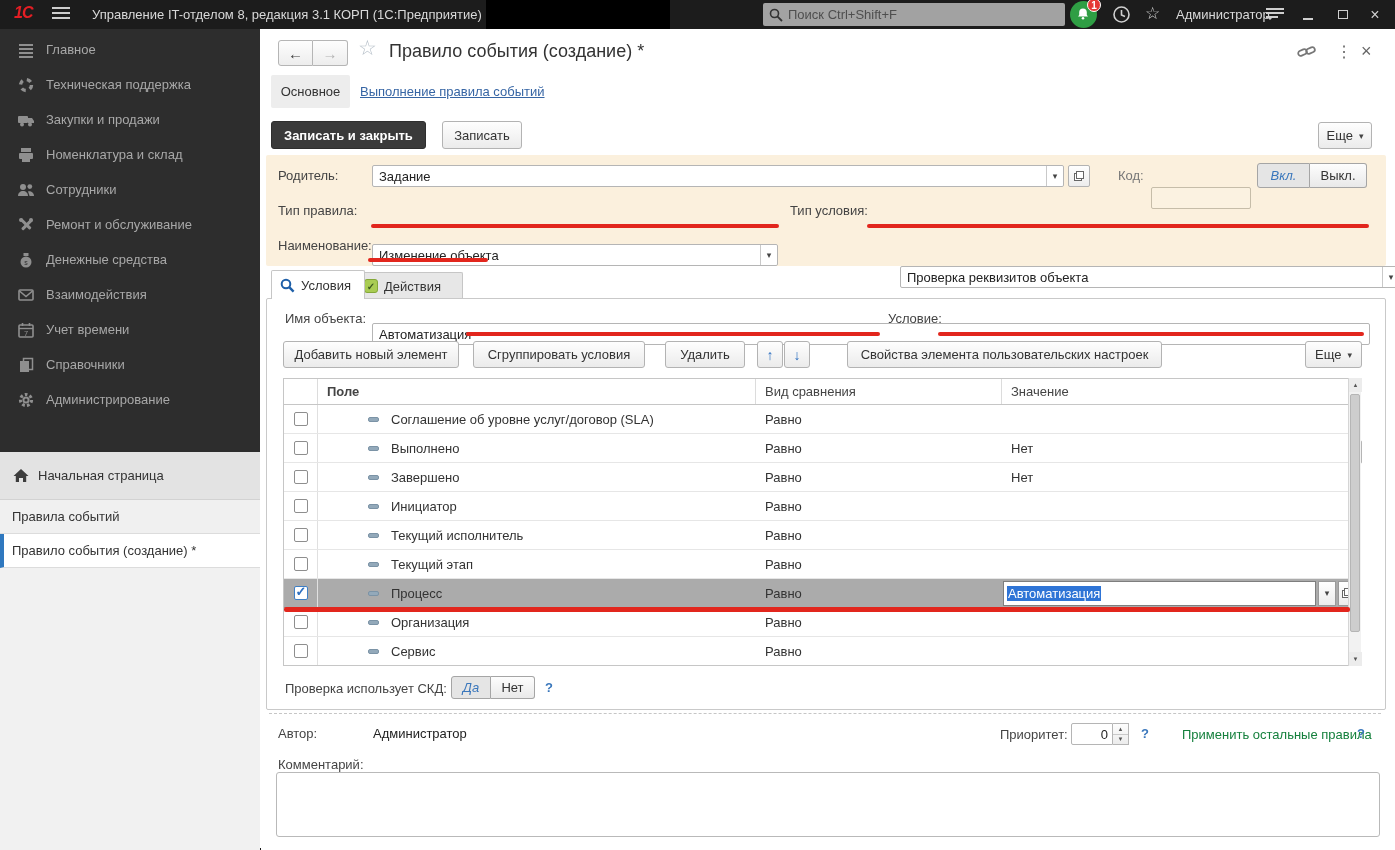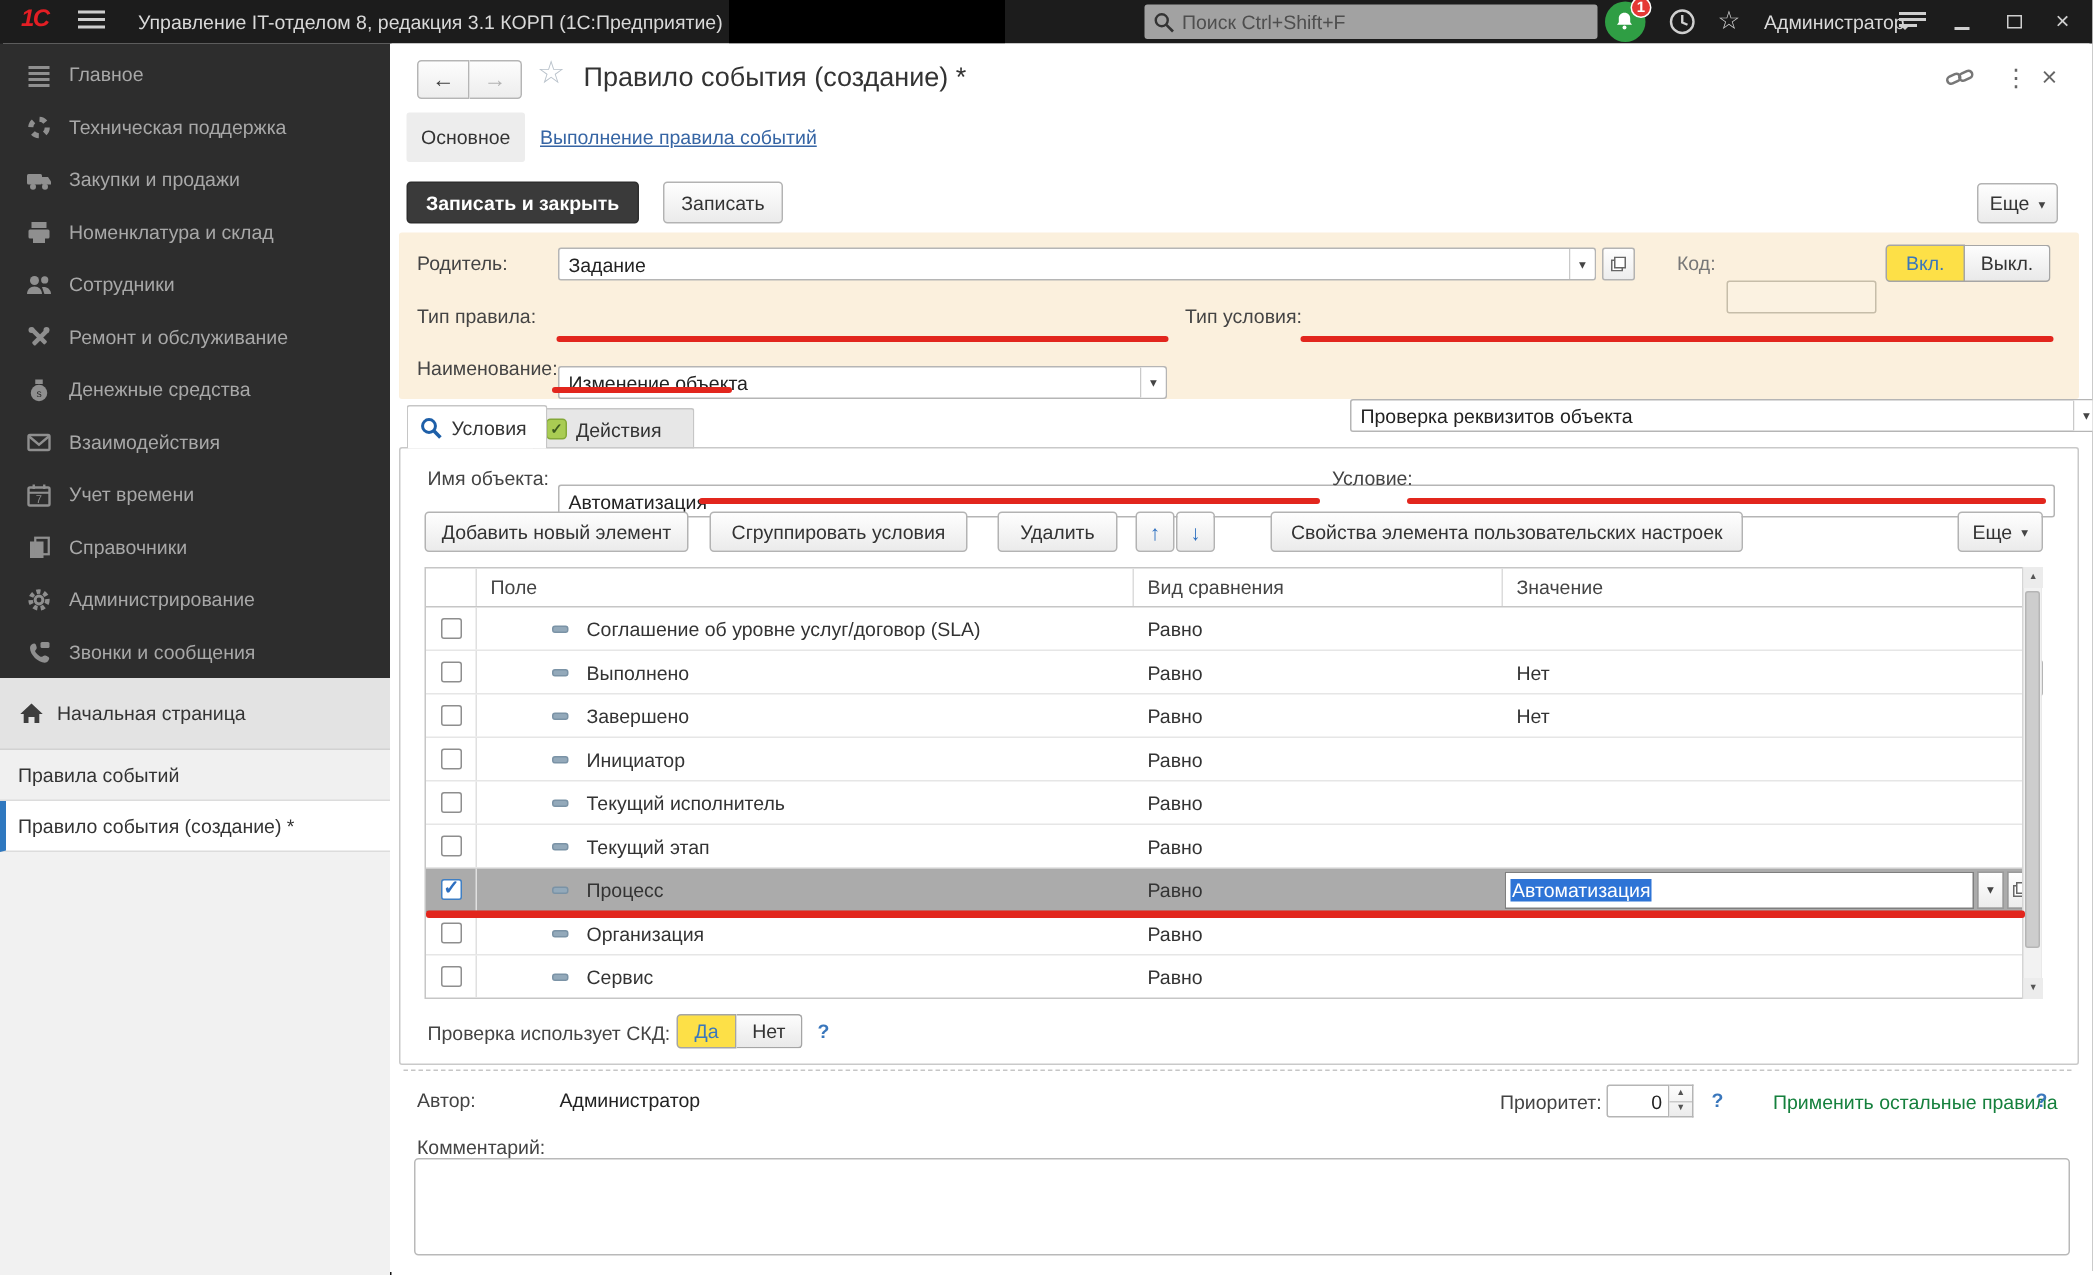--- a/index.html
+++ b/index.html
@@ -61,21 +61,21 @@
   .btn .caret { font-size:9px; margin-left:6px; color:#444; }
   .arrbtn { width:26px; padding:0; color:#2d6fc0; font-weight:bold; font-size:14px; }
 
   .panel { position:absolute; left:5px; top:126px; width:1120px; height:111px; background:#fbf0dd; border-radius:2px; }
 
   .field { background:#fff; border:1px solid #b5b5b5; border-radius:2px; height:22px; display:flex; align-items:center; font-size:13px; color:#222; padding-left:6px; position:relative; }
   .field .caret { position:absolute; right:0; top:0; bottom:0; width:17px; border-left:1px solid #c9c9c9; display:flex; align-items:center; justify-content:center; font-size:9px; color:#444; background:#fff; border-radius:0 2px 2px 0; }
   .field.disabled { background:#fbf2e1; border-color:#c6bda9; }
   .minisq { width:22px; height:22px; background:linear-gradient(#fefefe,#ededed); border:1px solid #b3b3b3; border-radius:2px; display:flex; align-items:center; justify-content:center; }
   .toggle { height:25px; font-size:13px; display:inline-flex; align-items:center; justify-content:center; border:1px solid #a5a5a5; }
-  .toggle.on { background:#fde047; color:#3a77bc; border-radius:3px 0 0 3px; }
+  .toggle.on { background:#e5e5e5; color:#3a77bc; border-radius:3px 0 0 3px;font-style:italic; }
   .toggle.off { background:linear-gradient(#fdfdfd,#e9e9e9); color:#333; border-radius:0 3px 3px 0; border-left:none;text-align:right; }
   .redline { position:absolute; height:4px; background:#e2261d; border-radius:2px; z-index:30; }
 
   .ctab { position:absolute; display:flex; align-items:center; font-size:13px; color:#333; }
   .ctab.cond { left:10px; top:241px; width:94px; height:29px; background:#fff; border:1px solid #c6c6c6; border-bottom:none; border-radius:2px 2px 0 0; z-index:5; padding-left:8px;align-items:center; }
   .ctab.act { left:94px; top:243px; width:108px; height:27px; background:#e7e7e7; border:1px solid #c6c6c6; border-bottom:none; border-radius:2px 2px 0 0; padding-left:8px; }
   .ctab .ticon { margin-right:6px; display:flex; }
   .greencheck { width:14px; height:14px; background:#a9cc53; border:1px solid #84a838; border-radius:3px; color:#3c5a1e; font-size:10px; font-weight:bold; display:flex; align-items:center; justify-content:center; }
 
   .groupbox { position:absolute; left:5px; top:269px; width:1120px; height:412px; border:1px solid #c9c9c9; border-radius:2px; }
@@ -85,21 +85,21 @@
 
   
   .table { position:absolute; left:22px; top:349px; width:1078px; height:288px; border:1px solid #c6c6c6; background:#fff; font-size:13px; color:#333; overflow:hidden; }
   .thead { display:flex; height:26px; border-bottom:1px solid #c6c6c6; color:#444; }
   .th { display:flex; align-items:center; border-right:1px solid #dcdcdc; }
   .tr { display:flex; height:29px; border-bottom:1px solid #e6e6e6; align-items:center; }
   .tr.selected { background:#ababab; border-bottom-color:#9a9a9a; }
   .col-cb { width:34px; display:flex; align-items:center; justify-content:center; border-right:1px solid #e0e0e0; height:100%; }
   .th.col-cb { border-right:1px solid #dcdcdc; }
   .col-field { width:438px; display:flex; align-items:center; height:100%; padding-left:50px; }
-  .th.col-field { padding-left:9px; }
+  .th.col-field { padding-left:9px;font-weight:bold; }
   .col-cmp { width:246px; padding-left:9px; display:flex; align-items:center; height:100%; }
   .col-val { flex:1; padding-left:9px; display:flex; align-items:center; height:100%; }
   .cb { width:14px; height:14px; background:#fff; border:1px solid #8e8e8e; border-radius:2px; position:relative; }
   .cb .mark { display:none; }
   .cb.checked { border-color:#3f7fc4; }
   .cb.checked .mark { display:block; position:absolute; left:1px; top:-3px; color:#2d6fc0; font-weight:bold; font-size:13px; }
   .dash { width:11px; height:5px; background:#93a9ba; border:1px solid #7b93a6; border-radius:2px; margin-right:12px; flex:0 0 auto; }
   .val-edit { padding:0 4px 0 0; }
   .editbox { flex:1; height:25px; background:#fff; border:1px solid #7e7e7e; display:flex; align-items:center; padding:0 3px; margin-left:1px; }
   .editbox .sel { background:#2e74d6; color:#fff; font-size:13px; padding:0 1px; }
@@ -260,27 +260,20 @@
       <span>Справочники</span>
     </div>
     <div class="side-item">
       <svg class="ic" viewBox="0 0 16 16">
           <circle cx="8" cy="8" r="5.6" fill="none" stroke="#8f8f8f" stroke-width="3" stroke-dasharray="2.7 2.2"></circle>
           <circle cx="8" cy="8" r="3.6" fill="#8f8f8f"></circle>
           <circle cx="8" cy="8" r="1.6" fill="#2d2d2d"></circle>
         </svg>
       <span>Администрирование</span>
     </div>
-    <div class="side-item">
-      <svg class="ic" viewBox="0 0 16 16">
-          <path d="M2 5c0-2 1.5-3 3-3 .8 0 1.5 2 1.5 3S5 6.5 5.5 7.5 8 10.3 9 10.8s1.8-.8 2.8-.8 3 1 3 1.8-1 3-3 3C7.5 14.8 2 9.5 2 5z" fill="#8f8f8f"></path>
-          <rect x="9" y="1" width="6" height="4" rx="1" fill="#8f8f8f"></rect>
-        </svg>
-      <span>Звонки и сообщения</span>
-    </div>
   </div>
 
   <div class="sidebar-bottom">
     <div class="home-row">
       <svg width="16" height="15" viewBox="0 0 16 15">
           <path d="M8 1l7.5 7h-2.3v6H10v-4H6v4H2.8V8H.5z" fill="#3d3d3d"></path>
         </svg>
       <span>Начальная страница</span>
     </div>
     <div class="page-tab">

